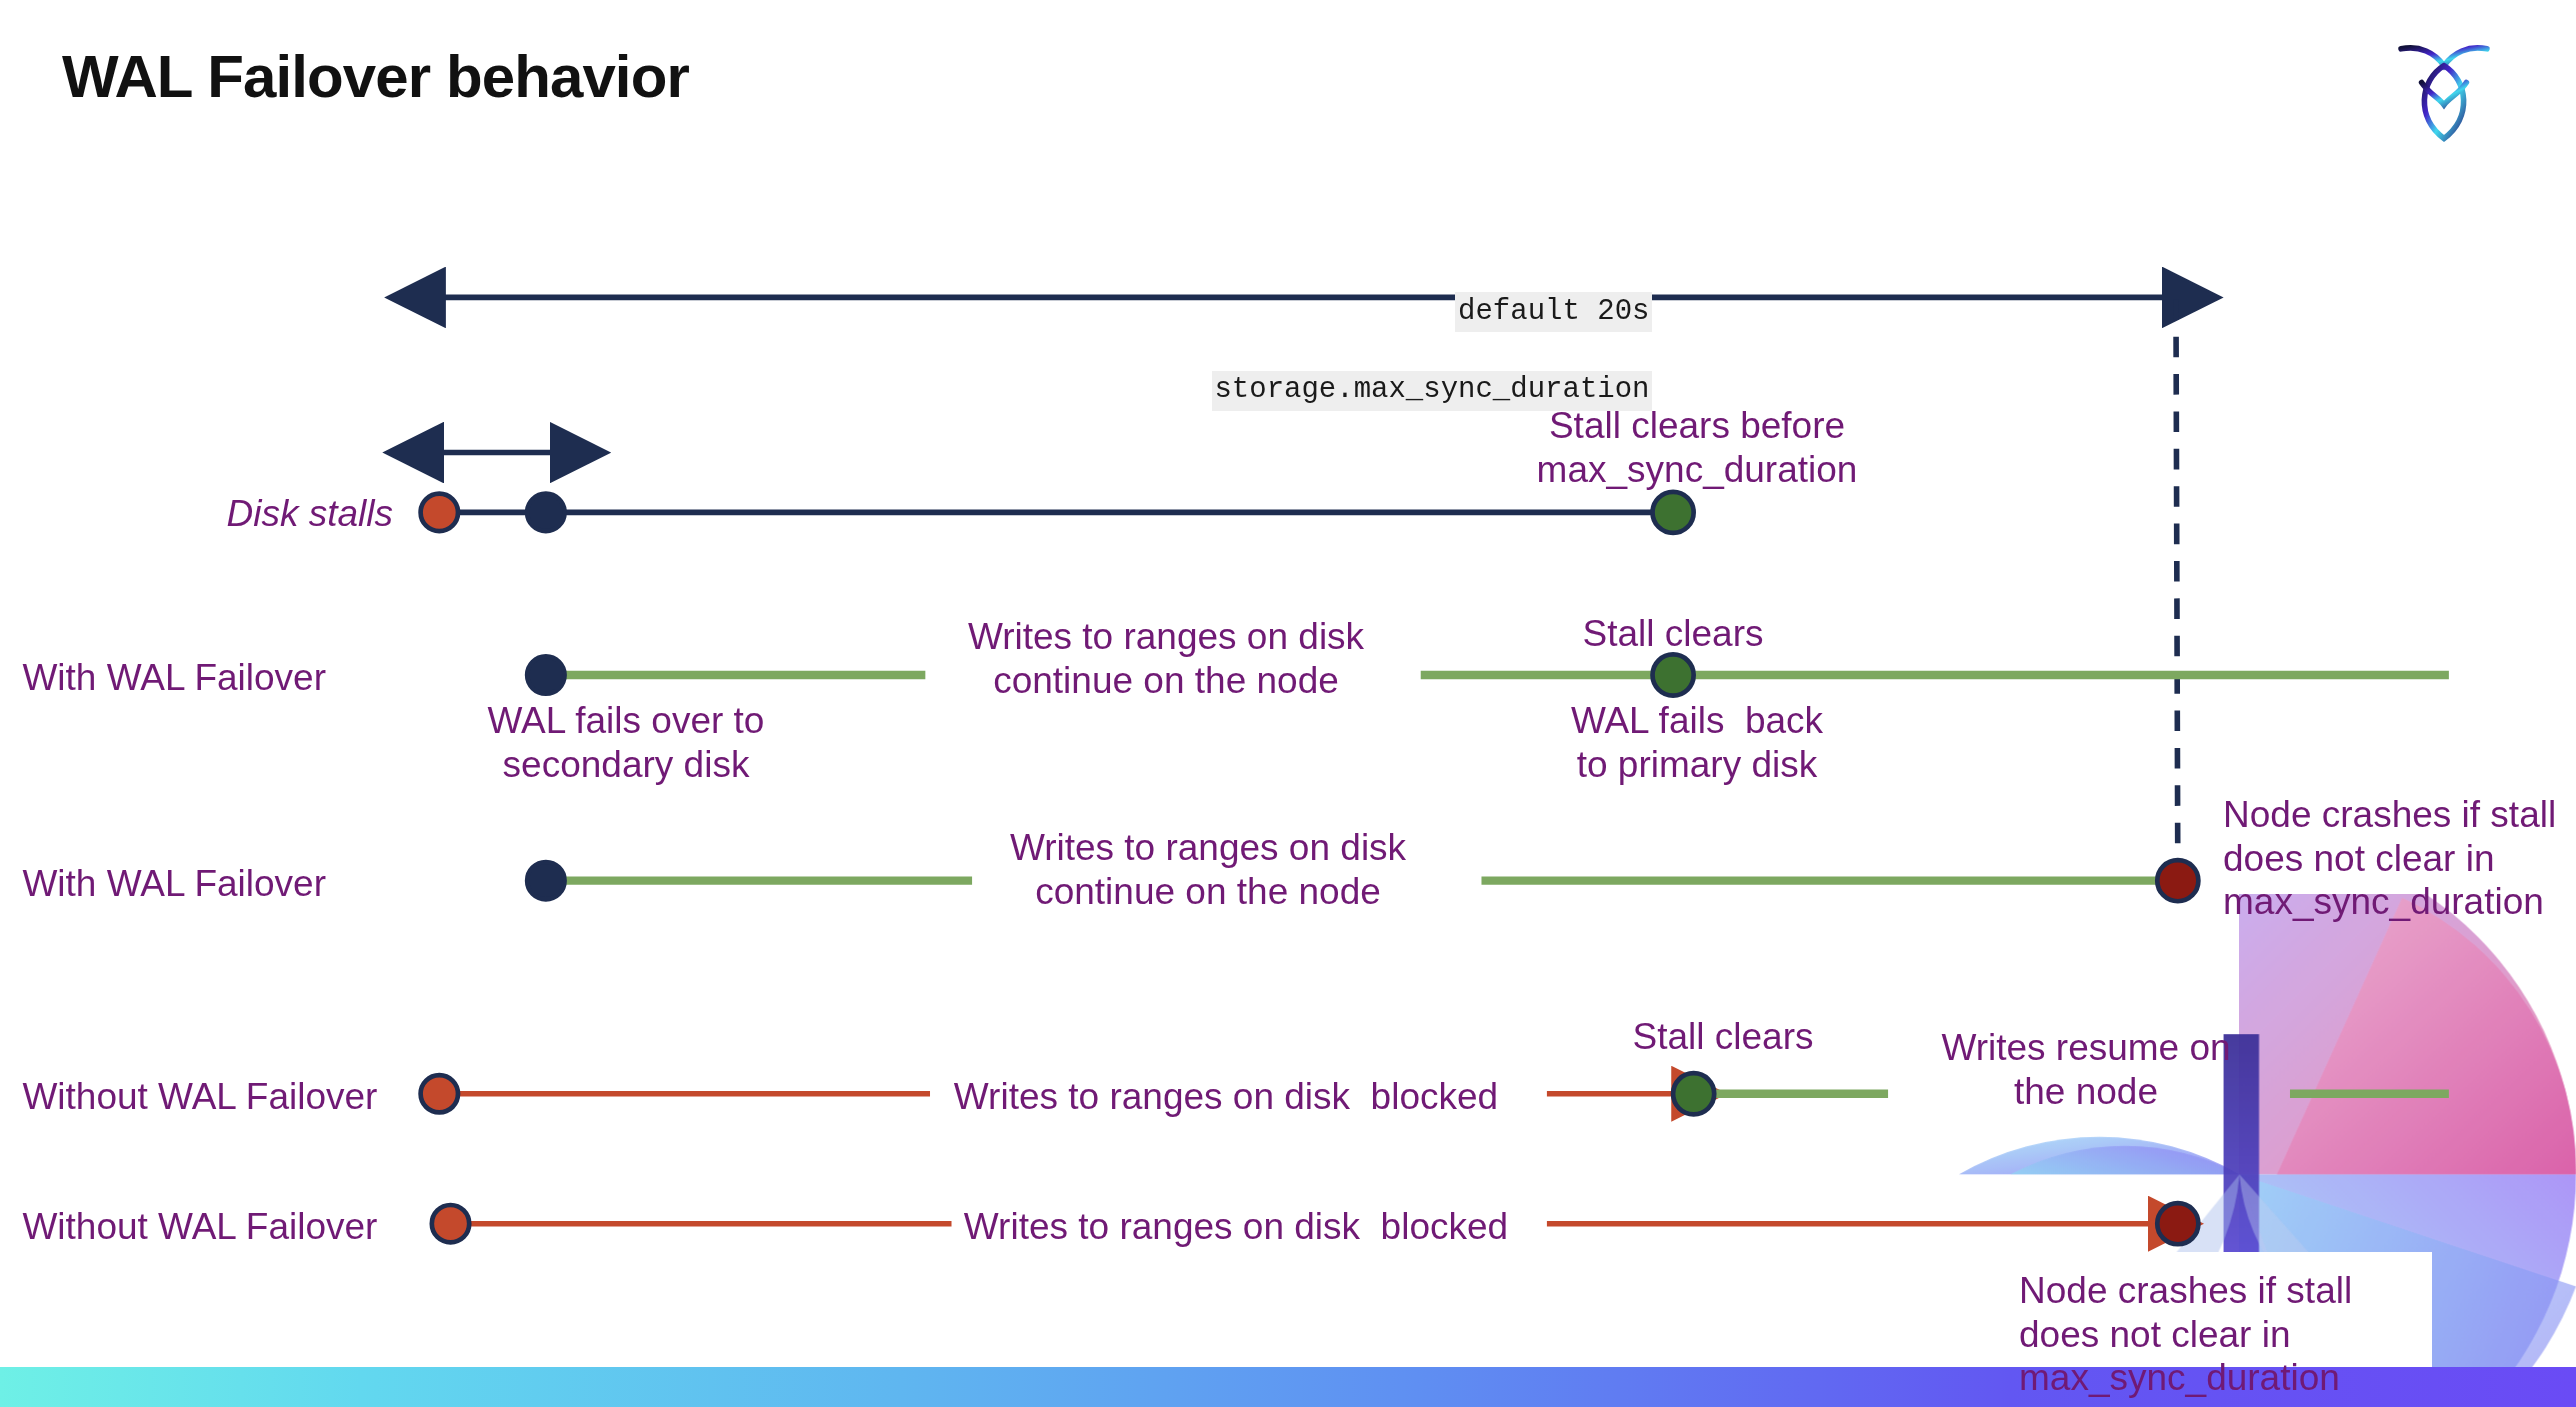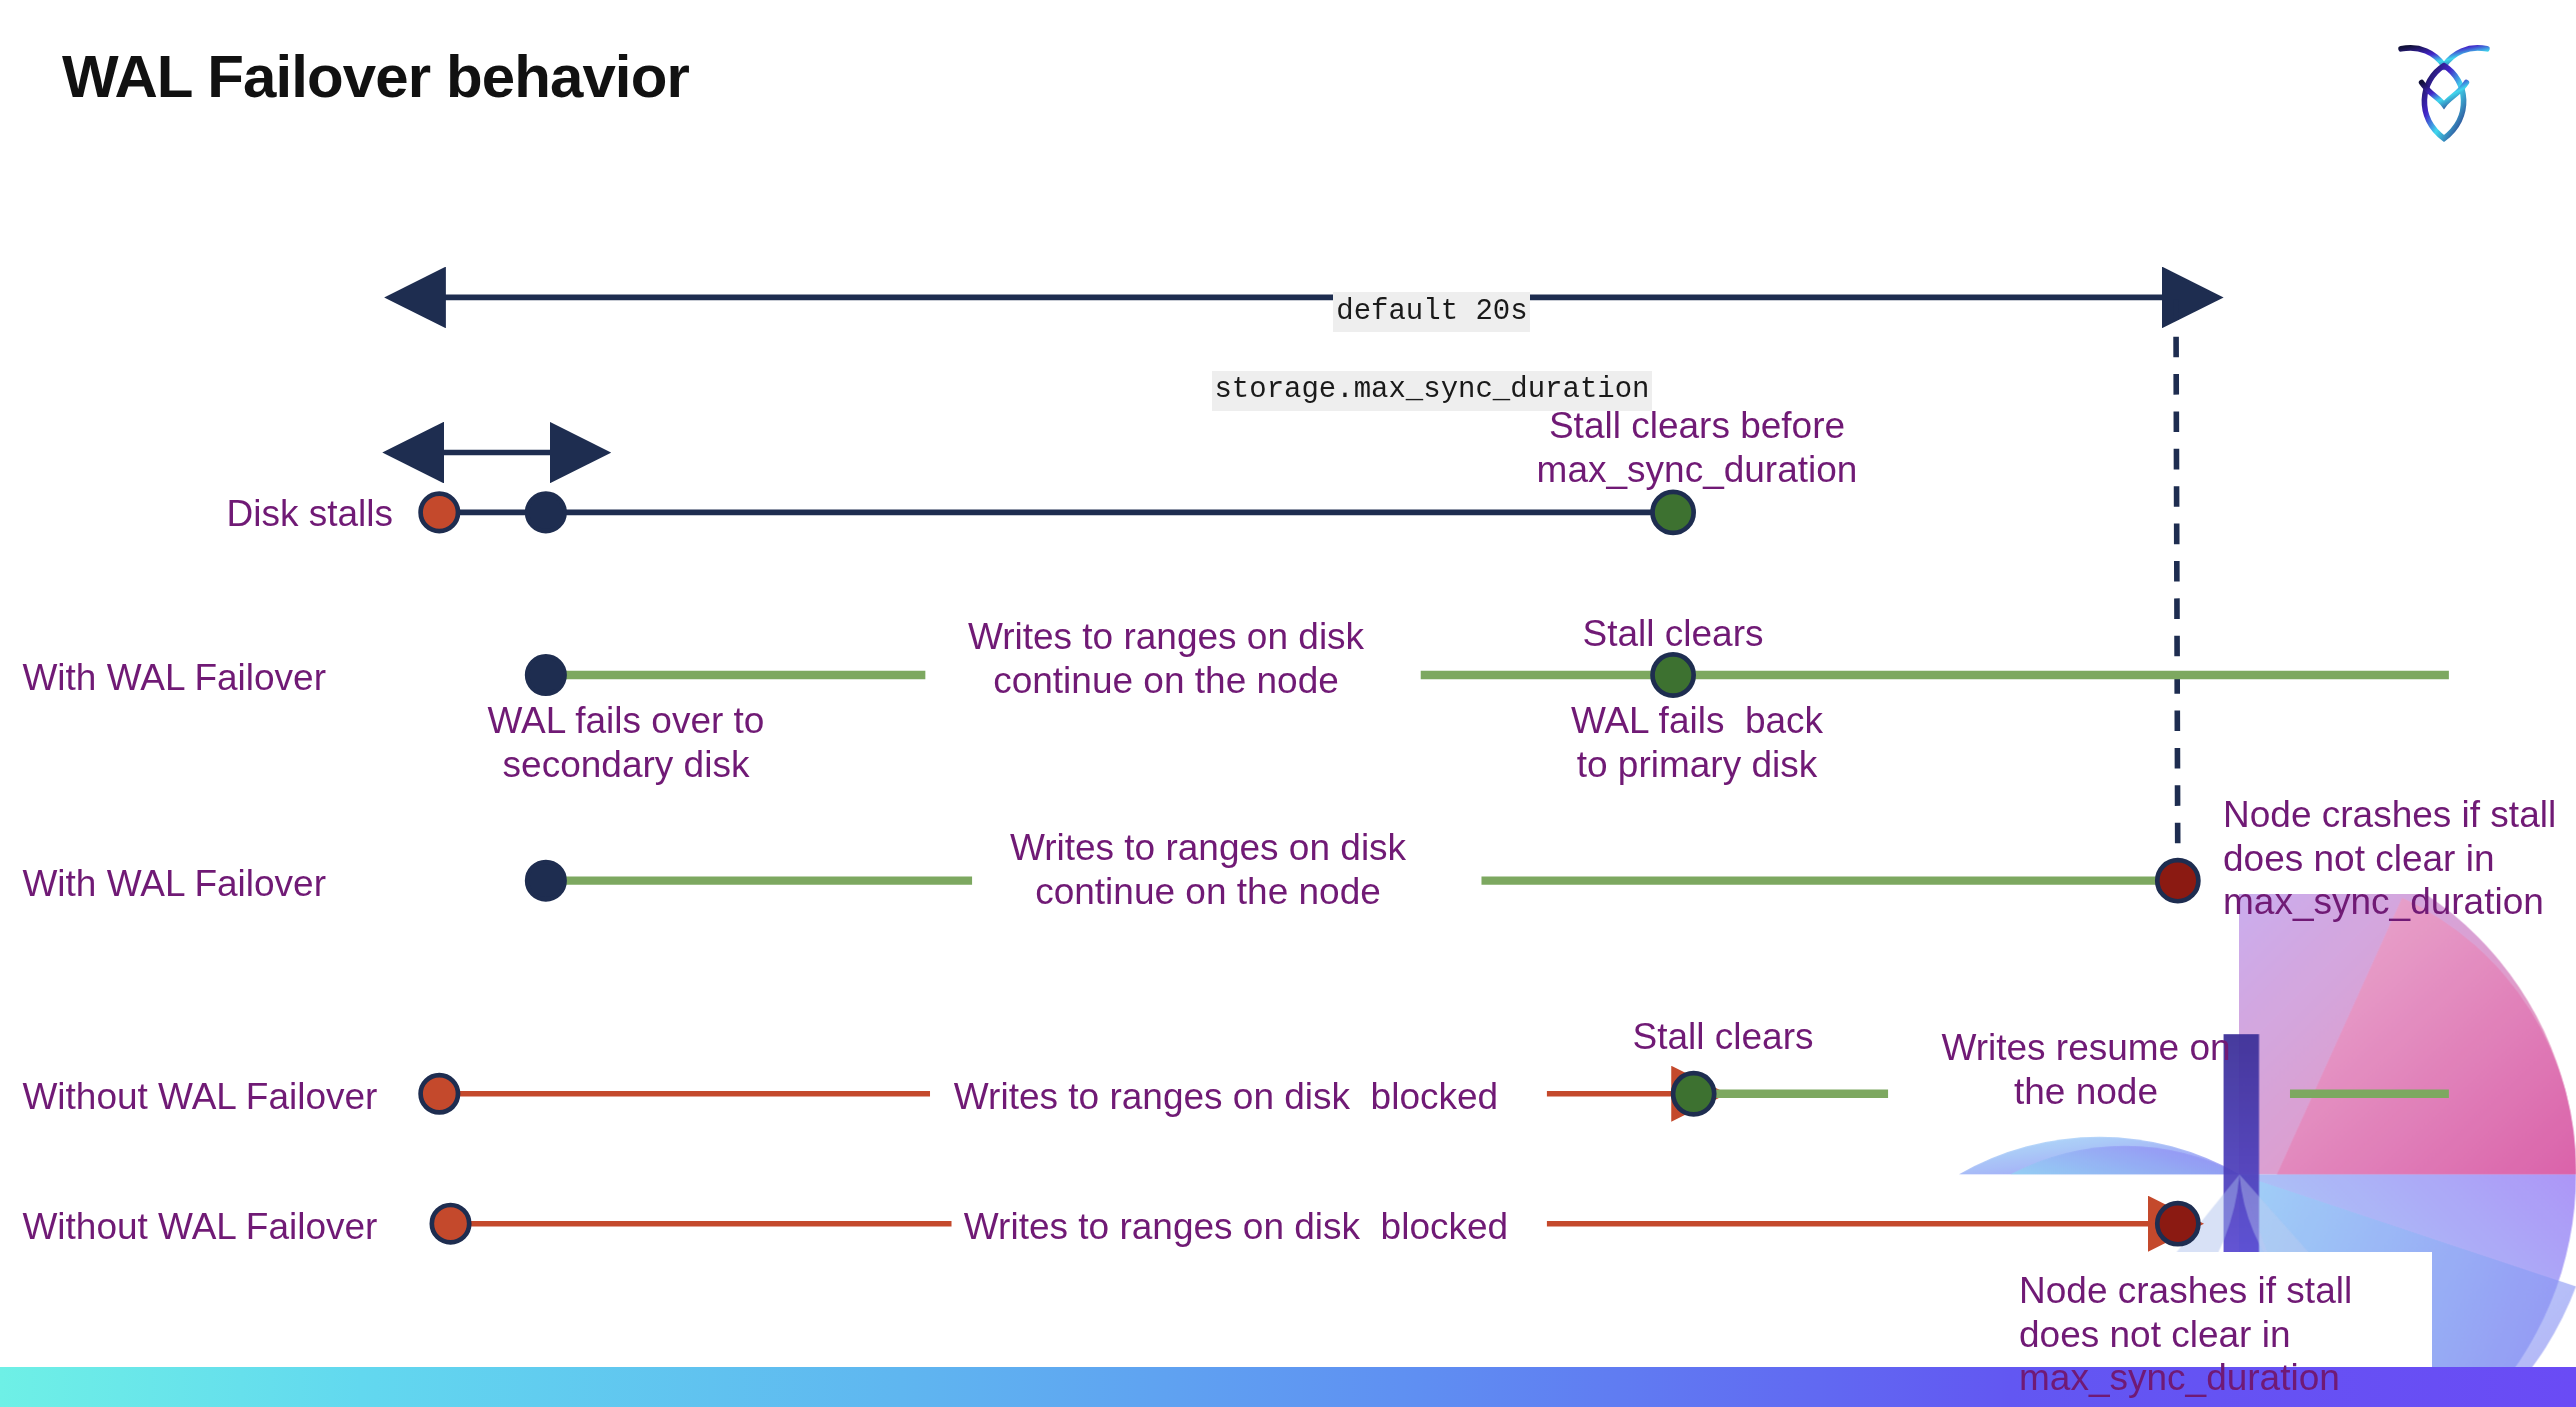--- a/index.html
+++ b/index.html
@@ -174,27 +174,27 @@
     </g>
 
     <g>
       <line x1="482" y1="1309" x2="1018" y2="1309" stroke="#c4492c" stroke-width="6"></line>
       <line x1="1655" y1="1309" x2="2310" y2="1309" stroke="#c4492c" stroke-width="6" marker-end="url(#orangeR)"></line>
       <circle cx="482" cy="1309" r="20" fill="#c4492c" stroke="#1e2d50" stroke-width="5"></circle>
       <circle cx="2330" cy="1309" r="22" fill="#8b1a12" stroke="#1e2d50" stroke-width="5"></circle>
     </g>
   </svg>
 
-  <div class="code" style="left:1142px;top:254px;text-align:center;">
+  <div class="code" style="left:1142px;top:254px;text-align:right;">
     <span>default 20s</span><br>
     <span>storage.max_sync_duration</span>
   </div>
 
 
-  <div class="lbl r" style="left:393px;top:492px;">Disk stalls</div>
+  <div class="lbl r" style="left:393px;top:492px;font-style:italic;">Disk stalls</div>
 
   <div class="lbl" style="left:22.4px;top:656px;">With WAL Failover</div>
 
   <div class="lbl" style="left:22.4px;top:862px;">With WAL Failover</div>
 
   <div class="lbl" style="left:22.4px;top:1075px;">Without WAL Failover</div>
 
   <div class="lbl" style="left:22.4px;top:1205px;">Without WAL Failover</div>
 
   <div class="lbl c" style="left:1697px;top:404px;">Stall clears before

